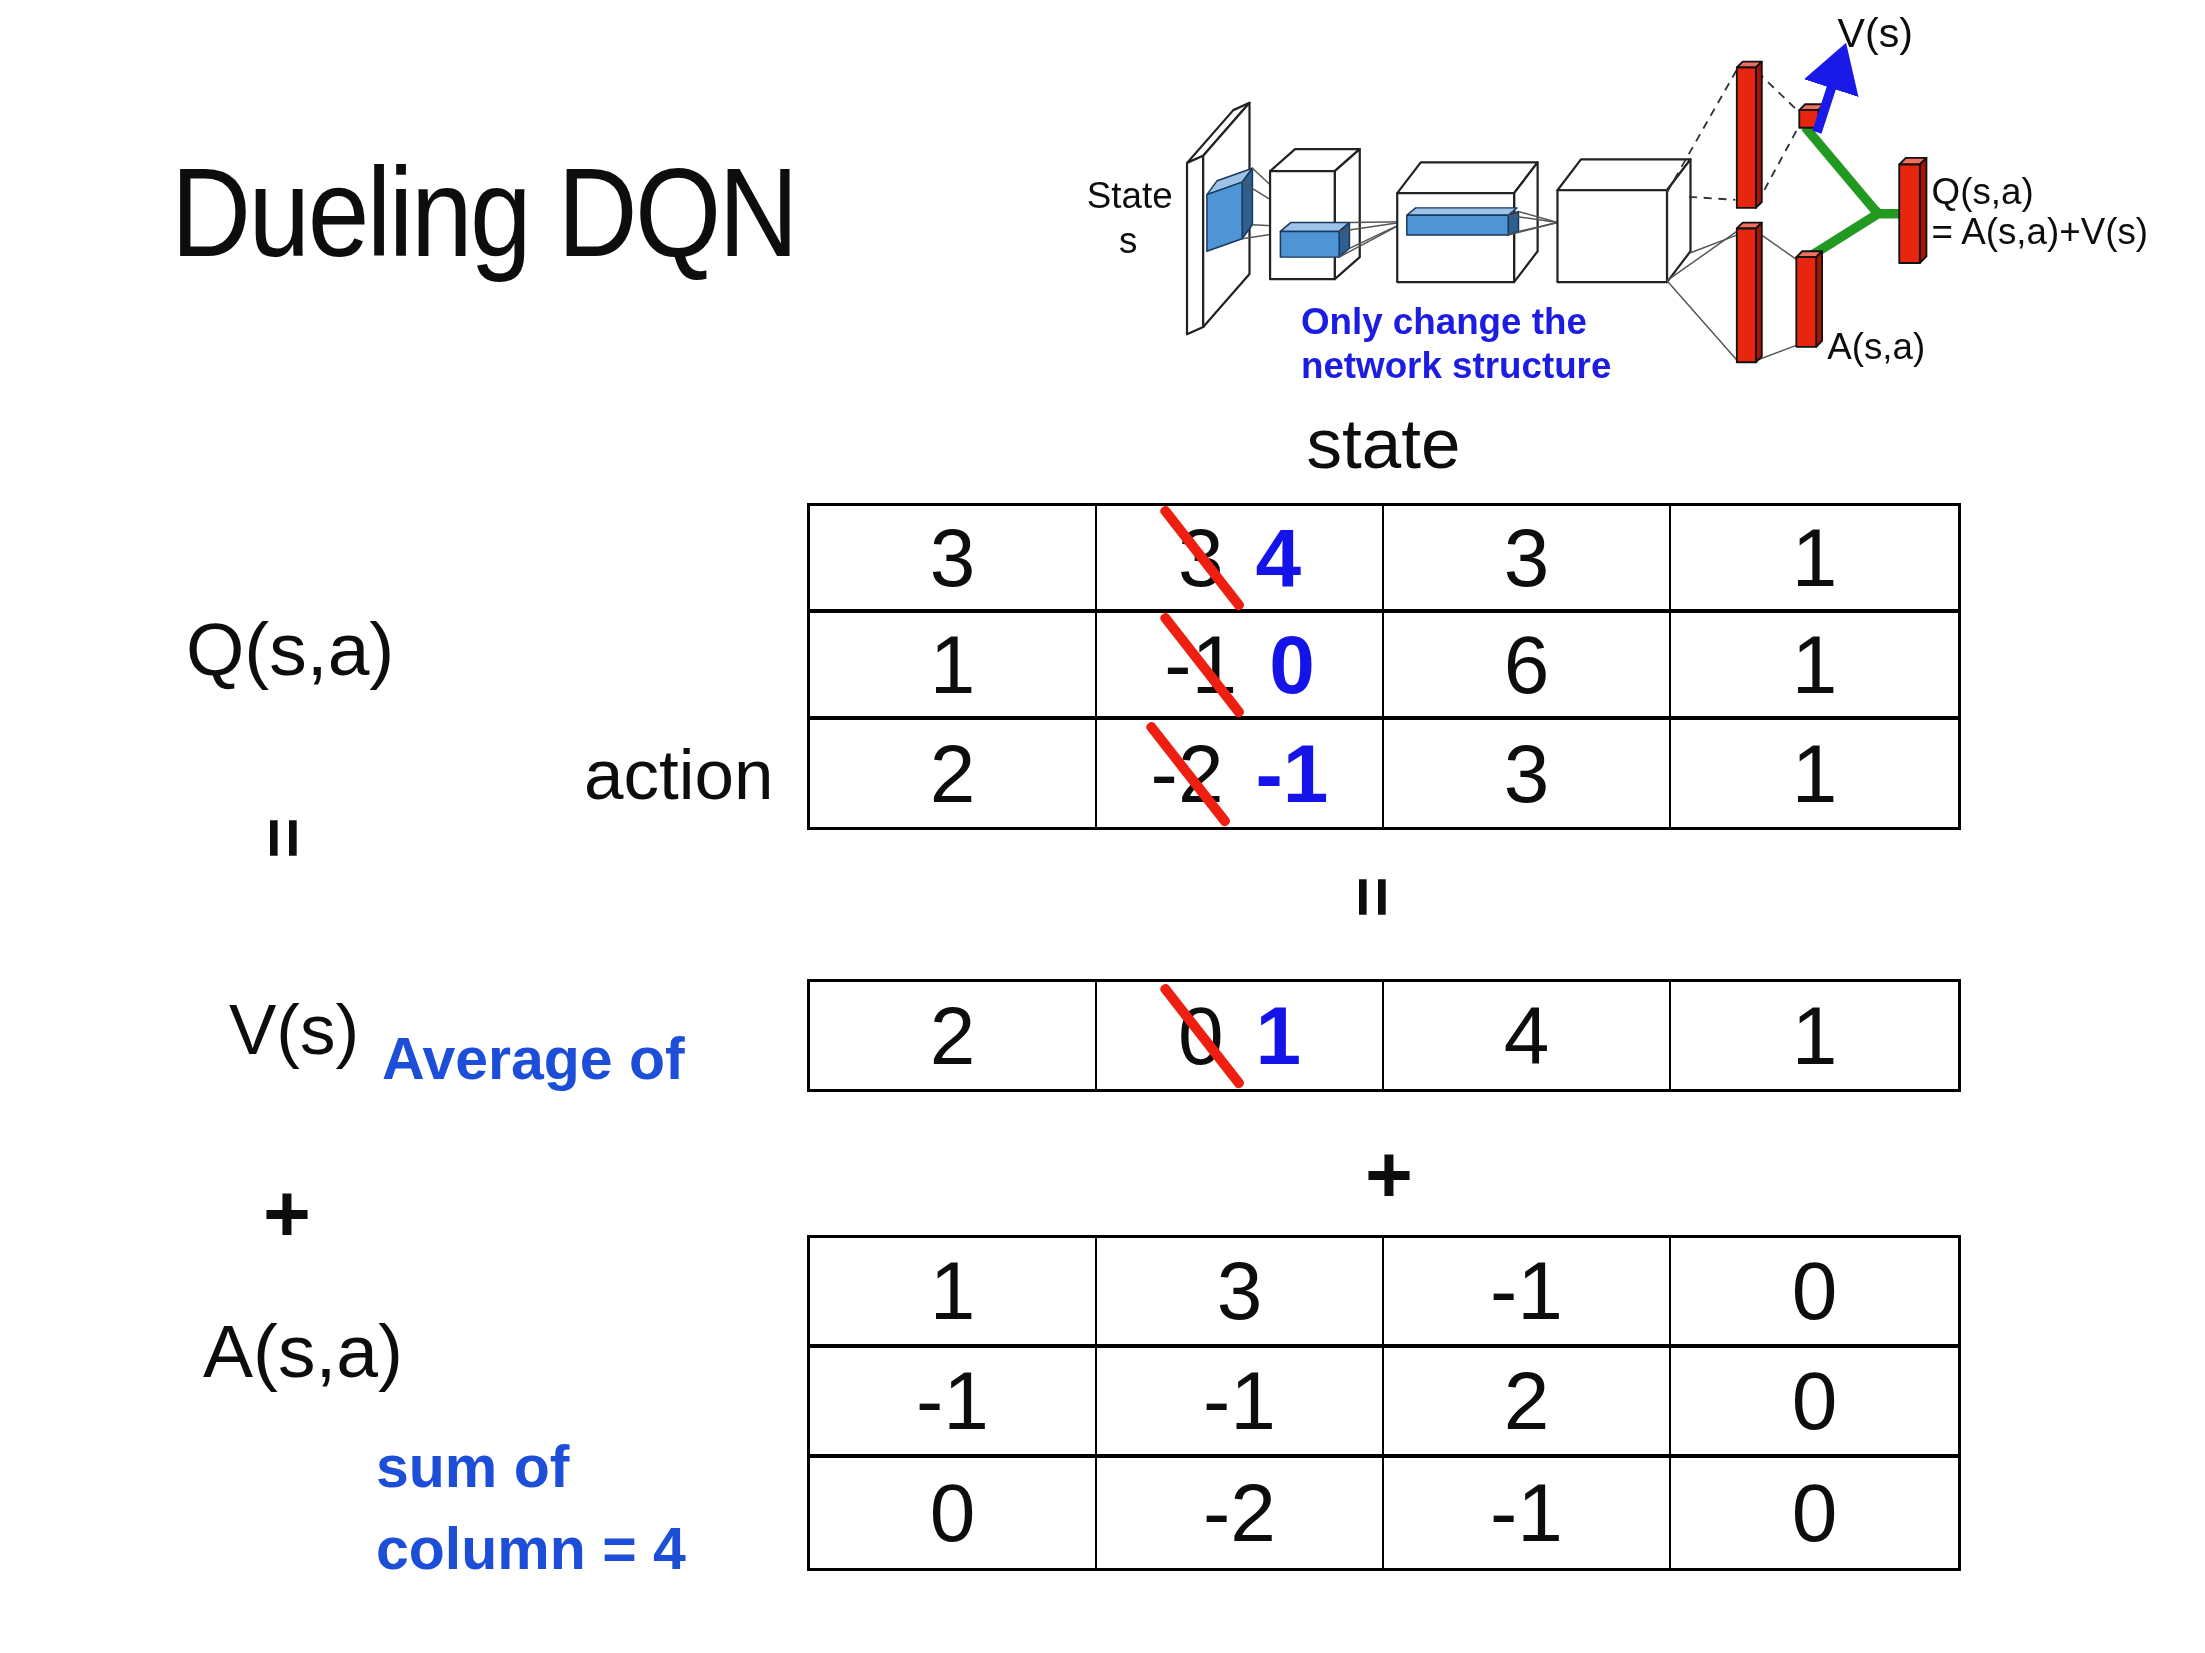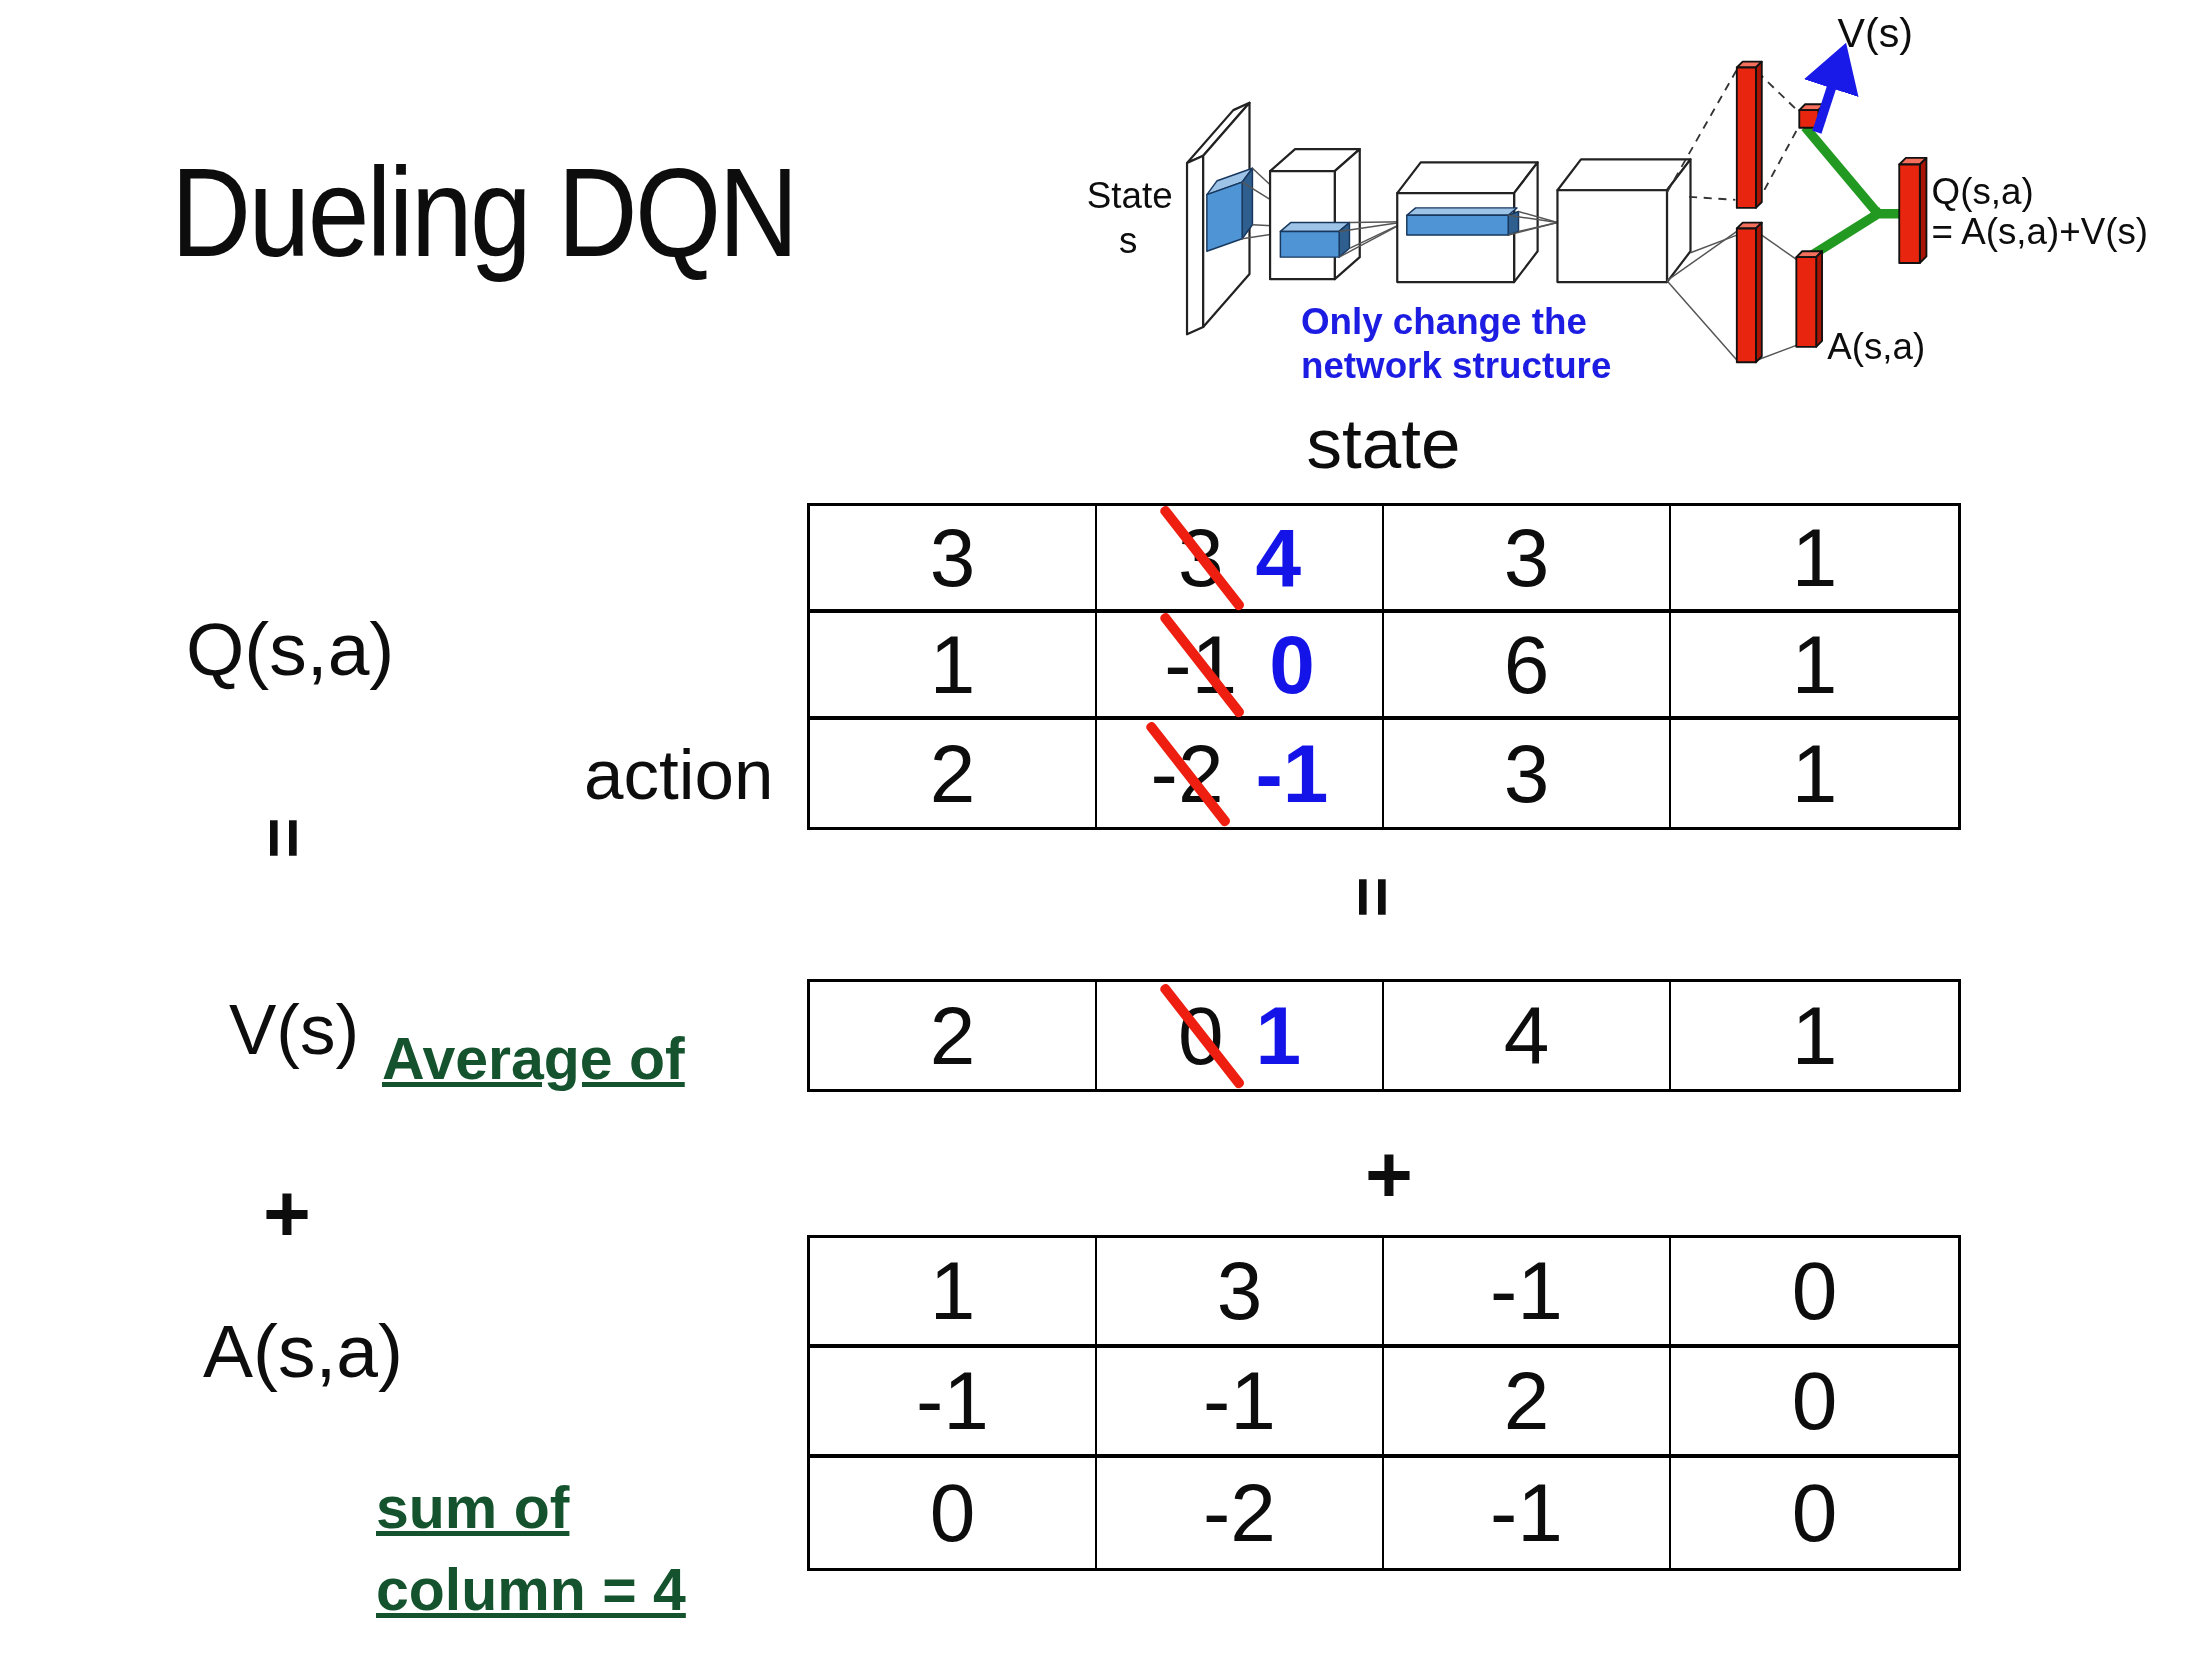--- a/index.html
+++ b/index.html
@@ -22,23 +22,23 @@
   .boxline{fill:#ffffff;stroke:#222;stroke-width:3;stroke-linejoin:round;}
 
   
   .lbl{position:absolute;white-space:nowrap;color:#0d0d0d;}
   #q-label{left:186px;top:606px;font-size:75px;}
   #action-label{left:584px;top:734px;font-size:71px;}
   #v-label{left:229px;top:989px;font-size:71px;}
   #a-label{left:203px;top:1308px;font-size:75px;}
   #state-label{left:807px;top:403px;width:1153px;text-align:center;font-size:71px;}
 
-  .bluenote{position:absolute;color:#14532d;font-weight:700;font-size:59px;white-space:nowrap;text-decoration:underline;}
+  .bluenote{position:absolute;color:#1d4ed8;font-weight:700;font-size:59px;white-space:nowrap;}
   #avg-note{left:382px;top:1020px;line-height:78px;}
-  #sum-note{left:376px;top:1467px;line-height:82px;}
+  #sum-note{left:376px;top:1426px;line-height:82px;}
 
   .sym{position:absolute;display:flex;align-items:center;justify-content:center;
        width:88px;height:88px;font-weight:700;color:#0d0d0d;}
   .rot90{transform:rotate(90deg);}
   #eq-left{left:241px;top:794px;font-size:71px;}
   #eq-center{left:1330px;top:853px;font-size:71px;}
   #plus-left{left:243px;top:1169px;font-size:82px;font-weight:600;}
   #plus-center{left:1345px;top:1130px;font-size:82px;font-weight:600;}
 
   

